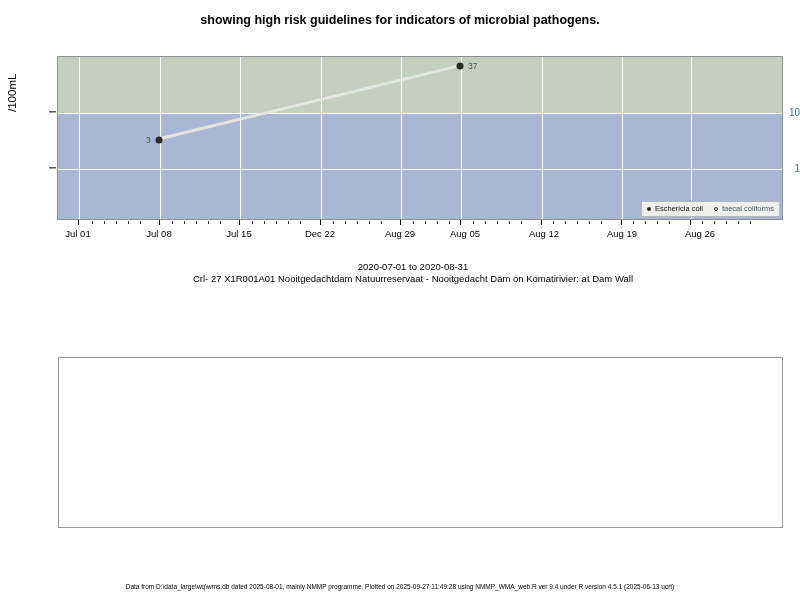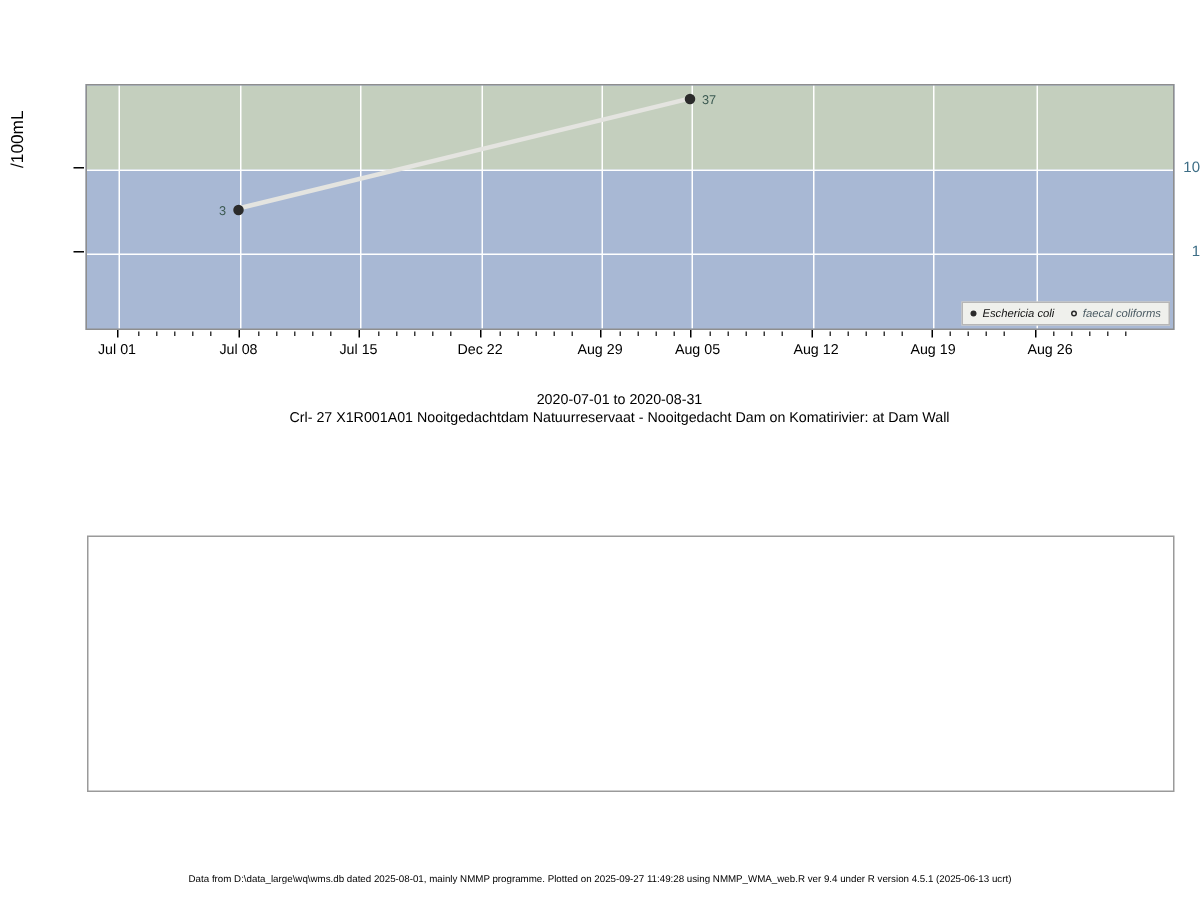--- a/index.html
+++ b/index.html
@@ -107,22 +107,22 @@
   .legend-entry { display: flex; align-items: center; gap: 4px; }
   .legend-mark-filled {
     width: 4px; height: 4px; border-radius: 50%;
     background: #2b2b2b; display: inline-block;
   }
   .legend-mark-open {
     width: 4px; height: 4px; border-radius: 50%;
     background: transparent; border: 1px solid #2b2b2b;
     display: inline-block; box-sizing: border-box;
   }
-  .legend-label-ecoli { font-style: italic; color: #111; }
-  .legend-label-fc { color: #4a5a62; font-style: italic; }
+  .legend-label-ecoli { color: #111; }
+  .legend-label-fc { color: #4a5a62; }
 
   
   .y-tick-label {
     position: absolute;
     right: 0;
     font-size: 10px;
     color: #3d6e86;
     transform: translateY(-50%);
     text-align: right;
   }
@@ -197,20 +197,21 @@
     text-align: center;
     font-size: 6.5px;
     color: #000000;
     white-space: nowrap;
   }
 </style>
 </head>
 <body>
 
 <div id="chart-title">
+  <span class="title-line">showing high risk guidelines for indicators of microbial pathogens.</span>
 </div>
 
 <div id="y-axis-label">/100mL</div>
 
 <div class="y-tick-label" style="top:112px; width:46px;">10</div>
 <div class="y-tick-mark" style="top:112px; left:49px;"></div>
 <div class="y-tick-label" style="top:168px; width:46px;">1</div>
 <div class="y-tick-mark" style="top:168px; left:49px;"></div>
 
 <div id="plot-panel">

